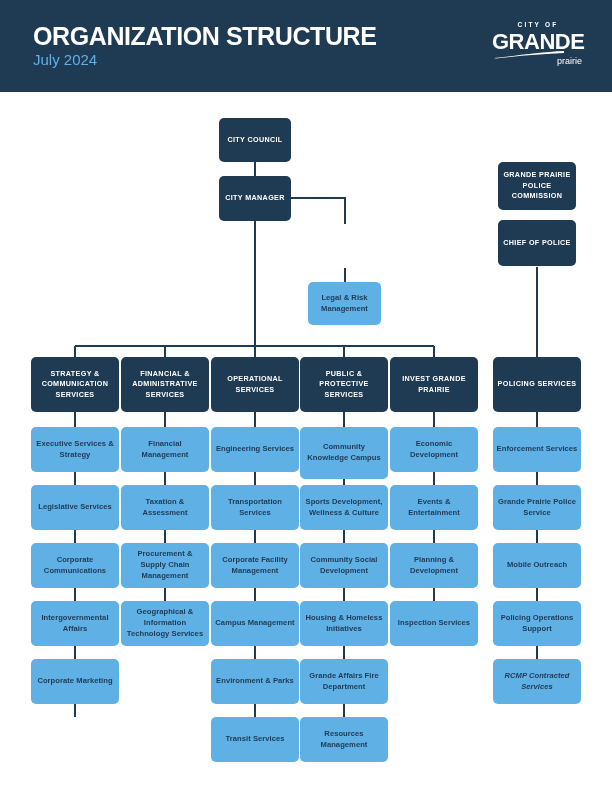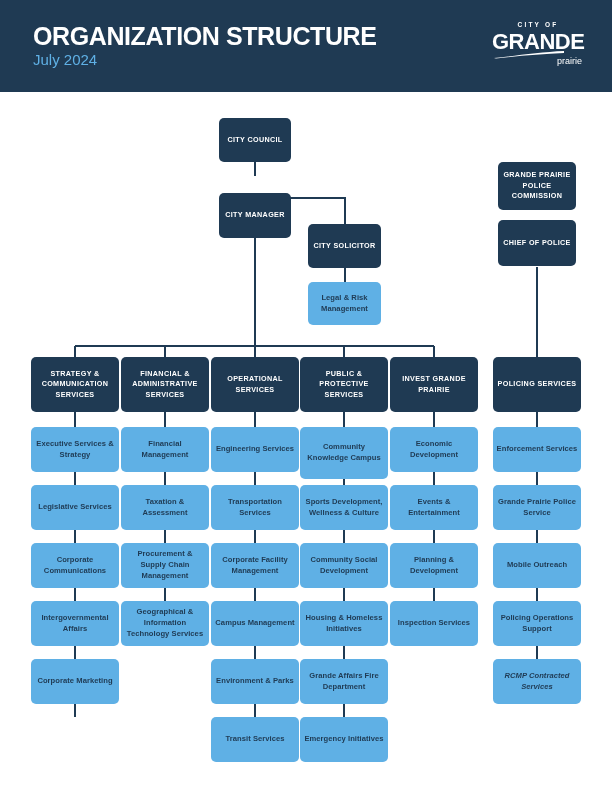--- a/index.html
+++ b/index.html
@@ -145,27 +145,24 @@
       <line x1="537" y1="438" x2="537" y2="451"></line>
       <line x1="537" y1="496" x2="537" y2="509"></line>
       <line x1="537" y1="554" x2="537" y2="567"></line>
     </g>
   </svg>
 
   <div class="node dark" style="left:219px; top:26px; width:72px; height:44px;">
     <span>CITY COUNCIL</span>
   </div>
 
-  <div class="node dark" style="left:219px; top:101px; width:72px; height:45px;">
+  <div class="node dark" style="left:219px; top:84px; width:72px; height:45px;">
     <span>CITY MANAGER</span>
   </div>
 
-  <div class="node dark" style="left:308px; top:132px; width:73px; height:44px;">
-    <span>CITY SOLICITOR</span>
-  </div>
 
   <div class="node light" style="left:308px; top:190px; width:73px; height:43px;">
     <span>Legal &amp; Risk Management</span>
   </div>
 
   <div class="node dark" style="left:498px; top:70px; width:78px; height:48px;justify-content:center;">
     <span>GRANDE PRAIRIE POLICE COMMISSION</span>
   </div>
 
   <div class="node dark" style="left:498px; top:128px; width:78px; height:46px;">
@@ -241,21 +238,21 @@
   <div class="node light" style="left:300px; top:451px; width:88px; height:45px;">
     <span>Community Social Development</span>
   </div>
   <div class="node light" style="left:300px; top:509px; width:88px; height:45px;">
     <span>Housing &amp; Homeless Initiatives</span>
   </div>
   <div class="node light" style="left:300px; top:567px; width:88px; height:45px;">
     <span>Grande Affairs Fire Department</span>
   </div>
   <div class="node light" style="left:300px; top:625px; width:88px; height:45px;">
-    <span>Emergency Initiatives</span>
+    <span>Resources Management</span>
   </div>
 
   <div class="node dark" style="left:390px; top:265px; width:88px; height:55px;">
     <span>INVEST GRANDE PRAIRIE</span>
   </div>
   <div class="node light" style="left:390px; top:335px; width:88px; height:45px;">
     <span>Economic Development</span>
   </div>
   <div class="node light" style="left:390px; top:393px; width:88px; height:45px;">
     <span>Events &amp; Entertainment</span>

